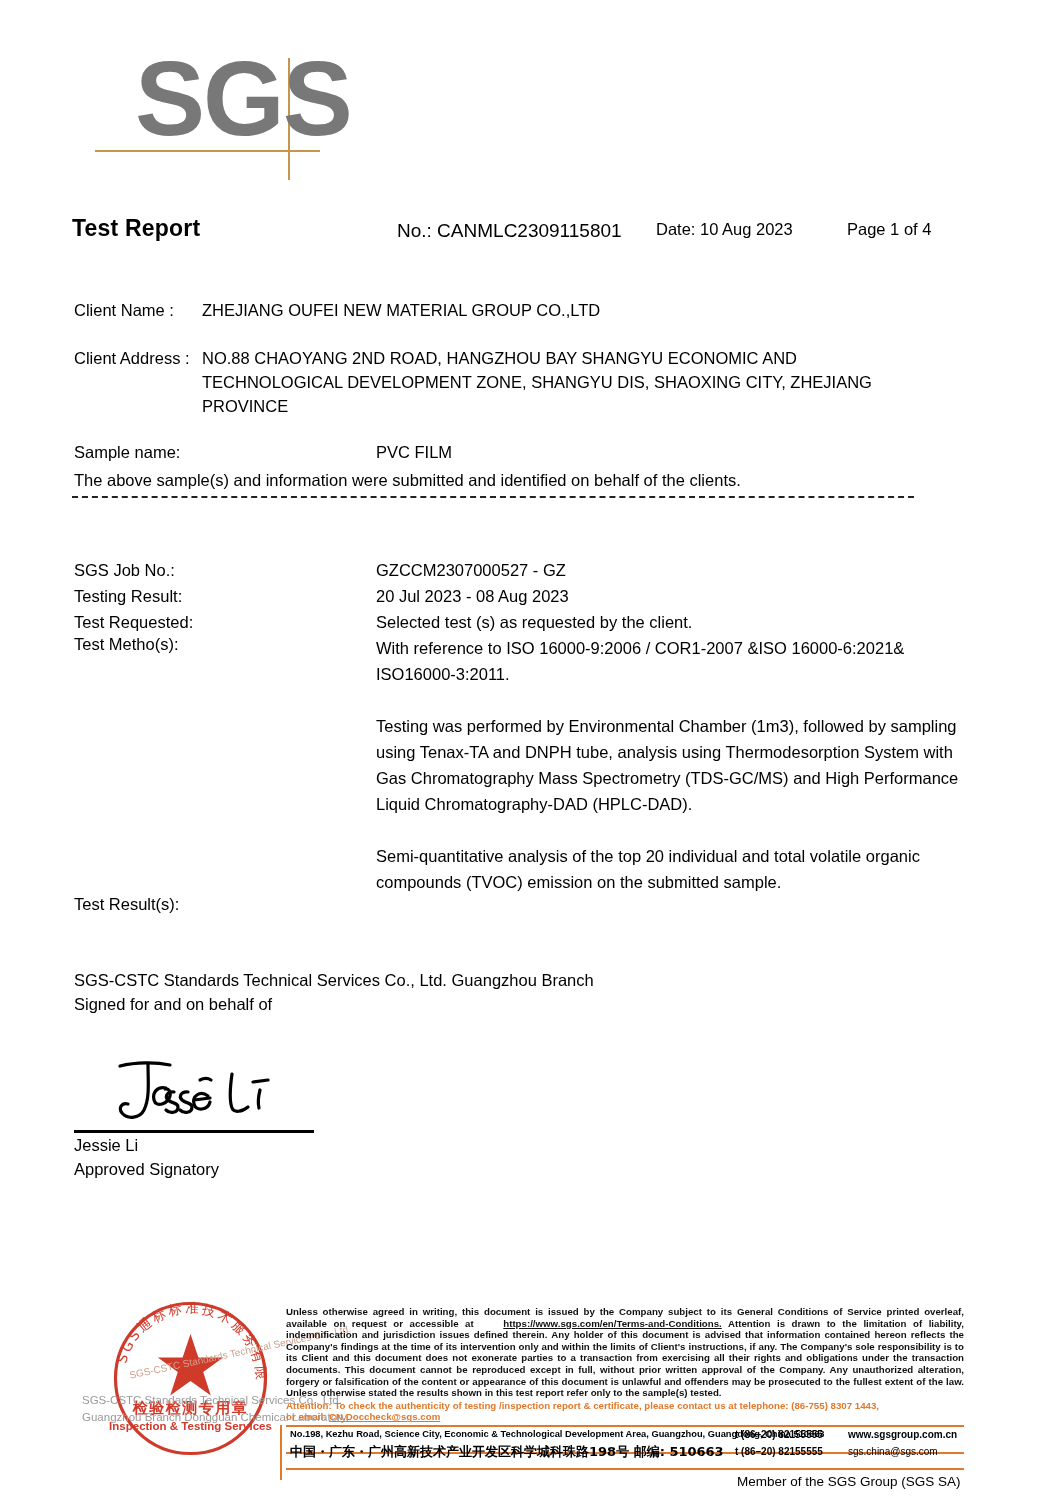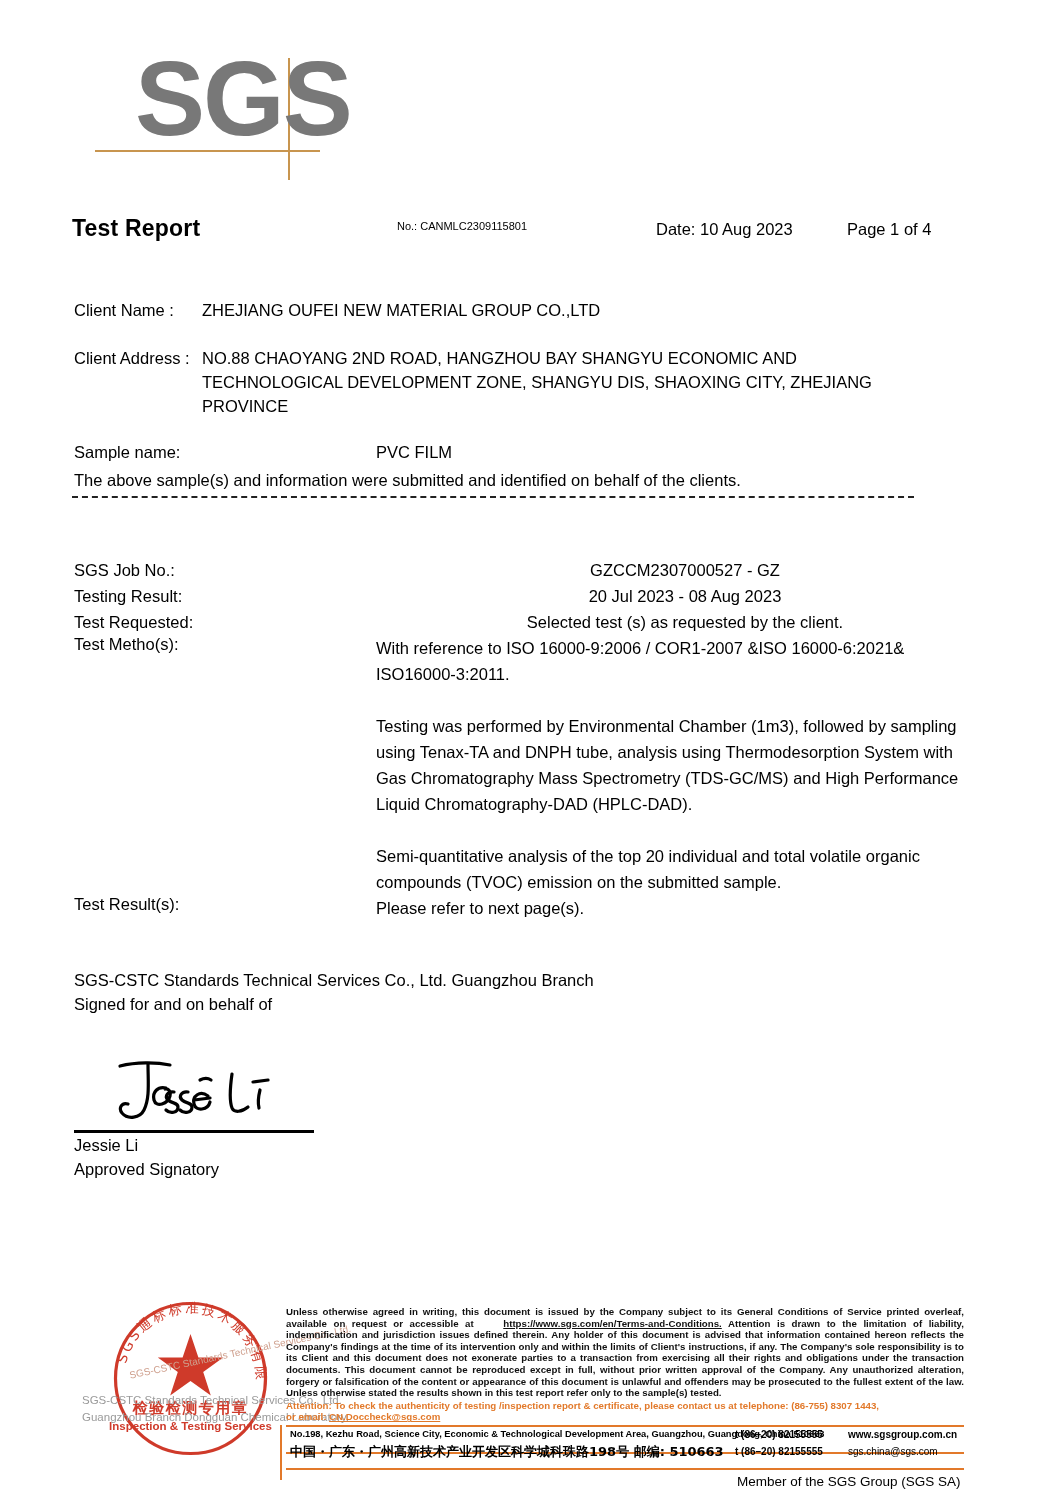--- a/index.html
+++ b/index.html
@@ -17,21 +17,21 @@
     font-family:"Liberation Sans","DejaVu Sans",sans-serif;
     font-weight:bold;font-size:105px;letter-spacing:-2px;
     color:#787878;line-height:1;
   }
   .cross-h{position:absolute;left:0px;top:100px;width:225px;height:2px;background:#c8954f;}
   .cross-v{position:absolute;left:193px;top:8px;width:2px;height:122px;background:#c8954f;}
 
   
   .hdr{position:absolute;left:72px;top:215px;width:915px;height:30px;}
   .hdr-title{position:absolute;left:0;top:0;font-size:23px;font-weight:bold;letter-spacing:.2px;}
-  .hdr-no{position:absolute;left:325px;top:5px;font-size:11px;}
+  .hdr-no{position:absolute;left:325px;top:5px;font-size:19px;}
   .hdr-date{position:absolute;left:584px;top:5px;font-size:16.5px;}
   .hdr-page{position:absolute;left:775px;top:5px;font-size:16.5px;}
 
   
   .client{position:absolute;left:74px;top:298px;width:920px;font-size:16.5px;line-height:24px;}
   .c-row{position:relative;min-height:24px;}
   .c-lab{position:absolute;left:0;top:0;white-space:nowrap;}
   .c-val{position:absolute;left:128px;top:0;width:790px;}
 
   
@@ -39,21 +39,21 @@
   .s-lab{position:absolute;left:0;top:0;}
   .s-val{position:absolute;left:302px;top:0;}
   .s-note{position:absolute;left:0;top:28px;white-space:nowrap;}
   .dashrule{position:absolute;left:72px;top:496px;width:842px;border-top:2px dashed #222;}
 
   
   .details{position:absolute;left:74px;top:557px;width:920px;font-size:16.5px;}
   .d-row{position:relative;margin-bottom:0;}
   .d-lab{position:absolute;left:0;top:0;white-space:nowrap;}
   .d-val{margin-left:302px;}
-  .d-line{height:26px;line-height:26px;text-align:center;}
+  .d-line{height:26px;line-height:26px;}
   .d-block{margin-left:302px;line-height:26px;}
   .para{margin-left:302px;line-height:26px;width:600px;}
   .gap{height:26px;}
 
   
   .signed{position:absolute;left:74px;top:968px;font-size:16.5px;line-height:24px;}
   .sigimg{position:absolute;left:108px;top:1058px;width:180px;height:70px;}
   .sigline{position:absolute;left:74px;top:1130px;width:240px;height:3px;background:#000;}
   .signame{position:absolute;left:74px;top:1133px;font-size:16.5px;line-height:24px;}
 
@@ -164,21 +164,20 @@
     <div class="gap"></div>
 
     <div class="para">Testing was performed by Environmental Chamber (1m3), followed by sampling using Tenax-TA and DNPH tube, analysis using Thermodesorption System with Gas Chromatography Mass Spectrometry (TDS-GC/MS) and High Performance Liquid Chromatography-DAD (HPLC-DAD).</div>
 
     <div class="gap"></div>
 
     <div class="para">Semi-quantitative analysis of the top 20 individual and total volatile organic compounds (TVOC) emission on the submitted sample.</div>
 
     <div class="d-row">
       <span class="d-lab">Test Result(s):</span>
-      <div class="d-block">Please refer to next page(s).</div>
     </div>
 
   </div>
 
   <div class="signed">
     <div>SGS-CSTC Standards Technical Services Co., Ltd. Guangzhou Branch</div>
     <div>Signed for and on behalf of</div>
   </div>
 
   <div class="sigimg">

